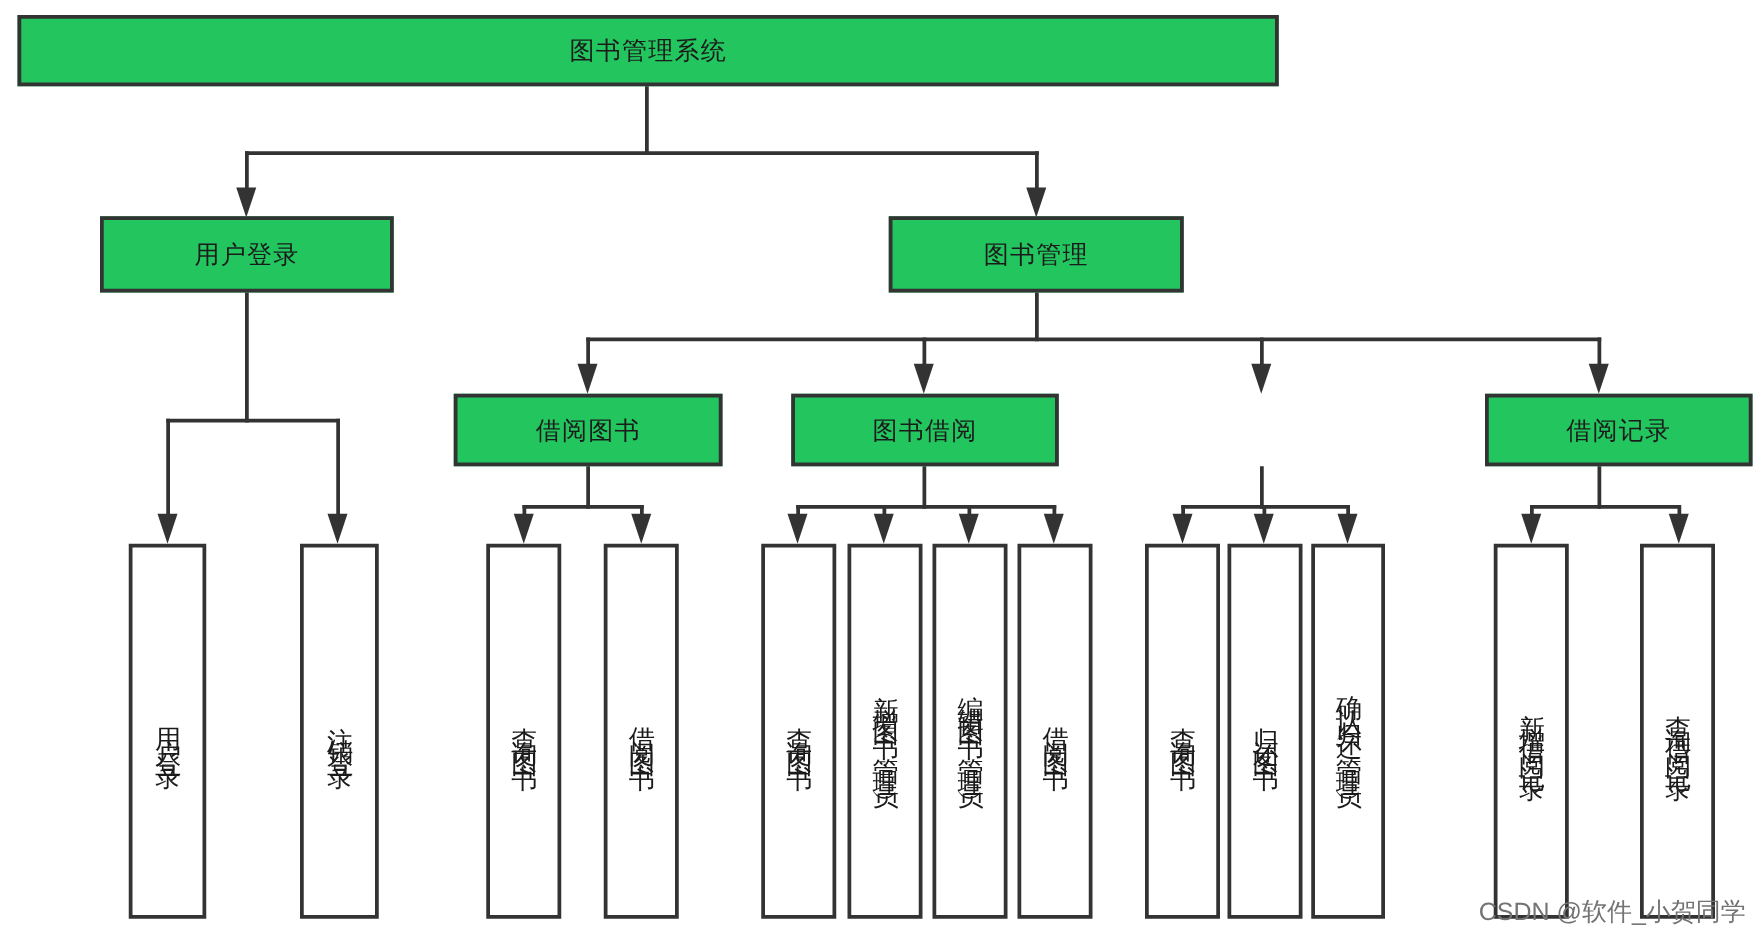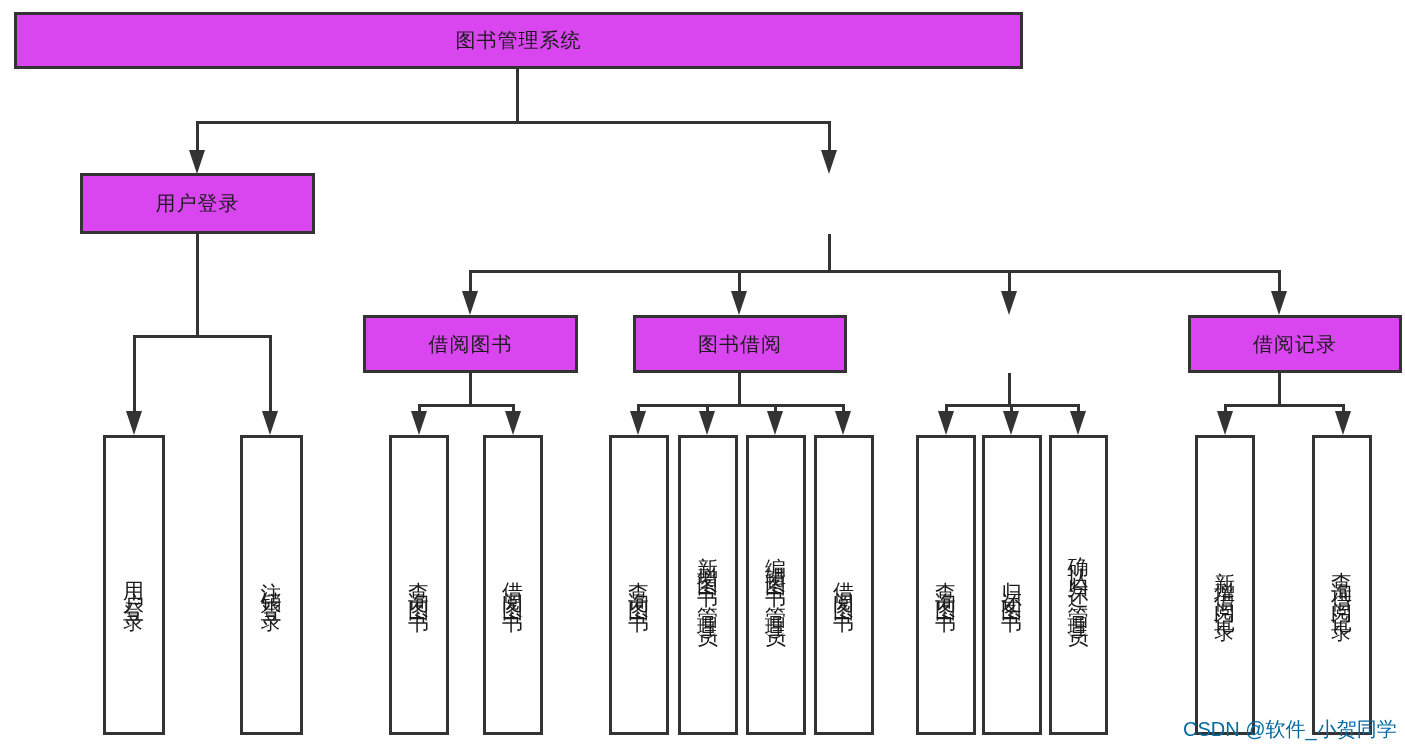--- a/index.html
+++ b/index.html
@@ -9,21 +9,21 @@
     height: 747px;
     background: #ffffff;
     overflow: hidden;
     font-family: "Liberation Sans", sans-serif;
     color: #1b1b1b;
   }
   .box {
     position: absolute;
     box-sizing: border-box;
     border: 3px solid #333333;
-    background: #d946ef;
+    background: #22c55e;
     display: flex;
     align-items: center;
     justify-content: center;
     font-size: 20px;
     letter-spacing: 1px;
     text-align: left;
   }
   .vbox {
     position: absolute;
     box-sizing: border-box;
@@ -45,21 +45,21 @@
     width: 0; height: 0;
     border-left: 8px solid transparent;
     border-right: 8px solid transparent;
     border-top: 24px solid #333333;
   }
   .watermark {
     position: absolute;
     left: 1183px;
     top: 716px;
     font-size: 20px;
-    color: #0369a1;
+    color: #737373;
     white-space: nowrap;
   }
 </style>
 </head>
 <body>
 
 <div class="canvas">
 
   <div class="box" style="left:14px; top:12px; width:1009px; height:57px;">
     <span>图书管理系统</span>
@@ -67,20 +67,23 @@
 
   <div class="vline" style="left:516px; top:69px; height:54px;"></div>
   <div class="hline" style="left:196px; top:121px; width:635px;"></div>
   <div class="vline" style="left:196px; top:121px; height:32px;"></div>
   <div class="arrow" style="left:189px; top:150px;"></div>
   <div class="vline" style="left:828px; top:121px; height:32px;"></div>
   <div class="arrow" style="left:821px; top:150px;"></div>
 
   <div class="box" style="left:80px; top:173px; width:235px; height:61px;">
     <span>用户登录</span>
+  </div>
+  <div class="box" style="left:711px; top:173px; width:236px; height:61px;">
+    <span>图书管理</span>
   </div>
 
   <div class="vline" style="left:196px; top:234px; height:104px;"></div>
   <div class="hline" style="left:133px; top:335px; width:139px;"></div>
   <div class="vline" style="left:133px; top:335px; height:78px;"></div>
   <div class="arrow" style="left:126px; top:411px;"></div>
   <div class="vline" style="left:269px; top:335px; height:78px;"></div>
   <div class="arrow" style="left:262px; top:411px;"></div>
 
   <div class="vline" style="left:828px; top:234px; height:39px;"></div>

